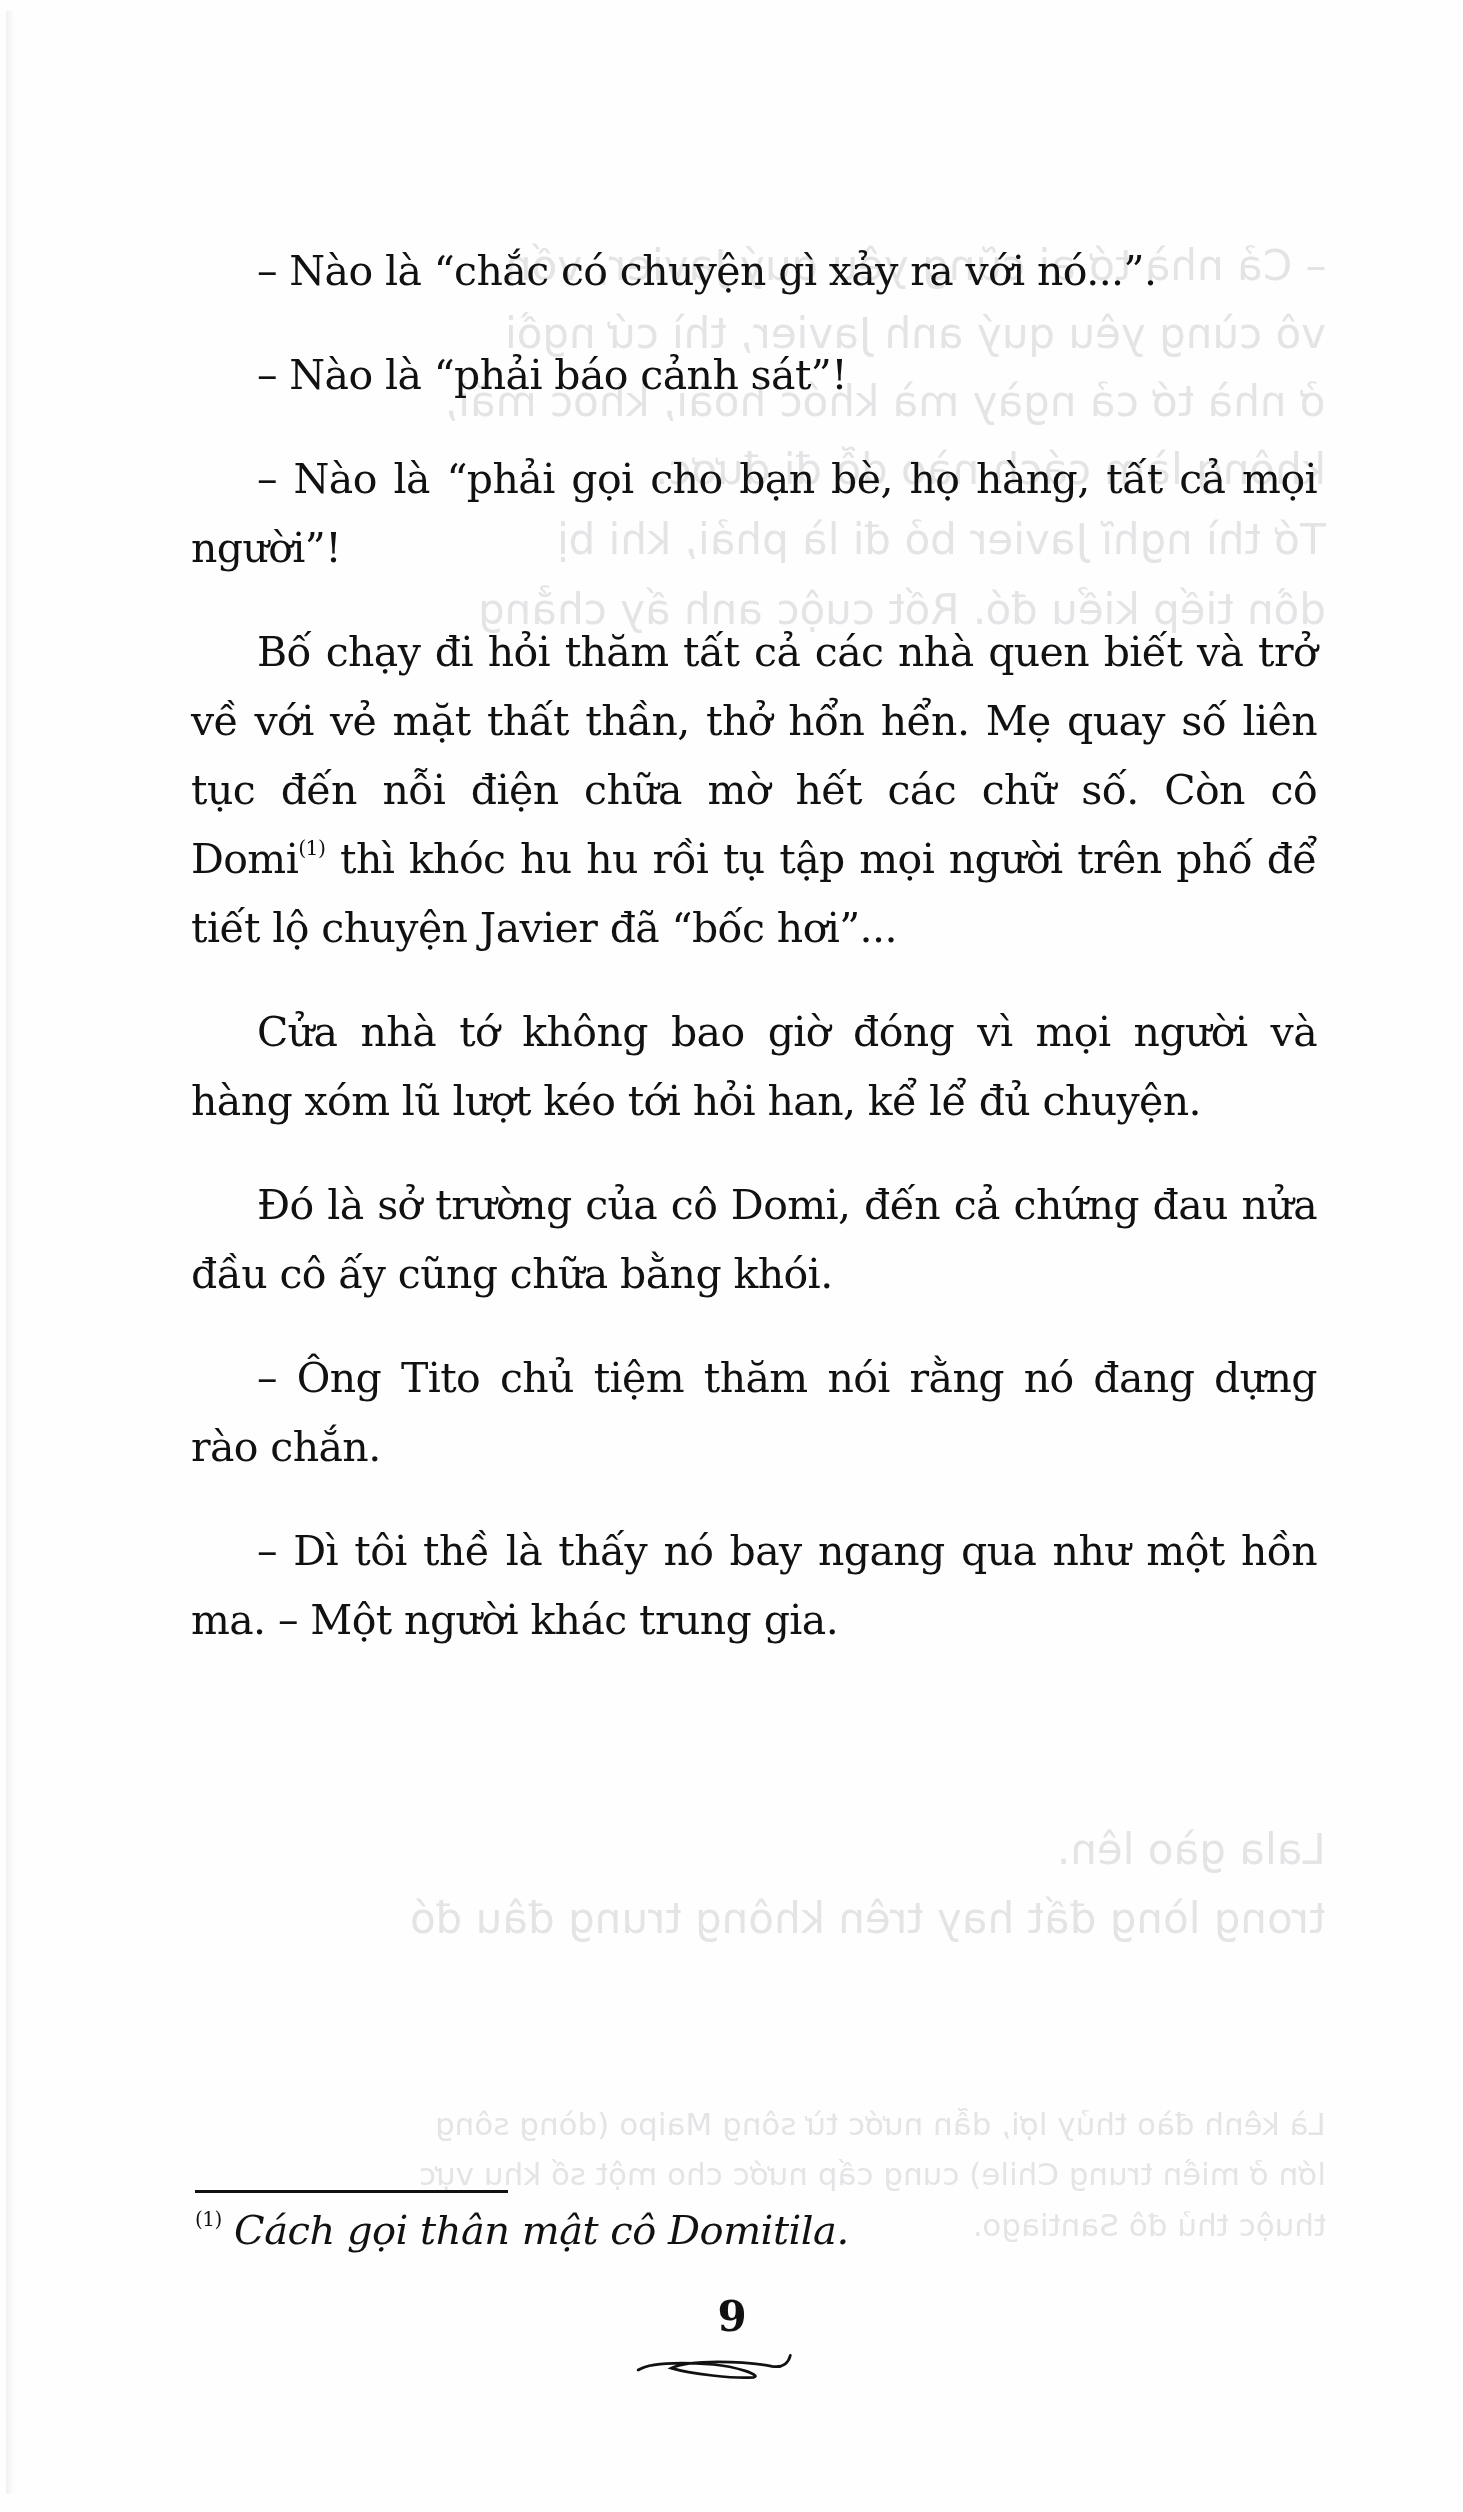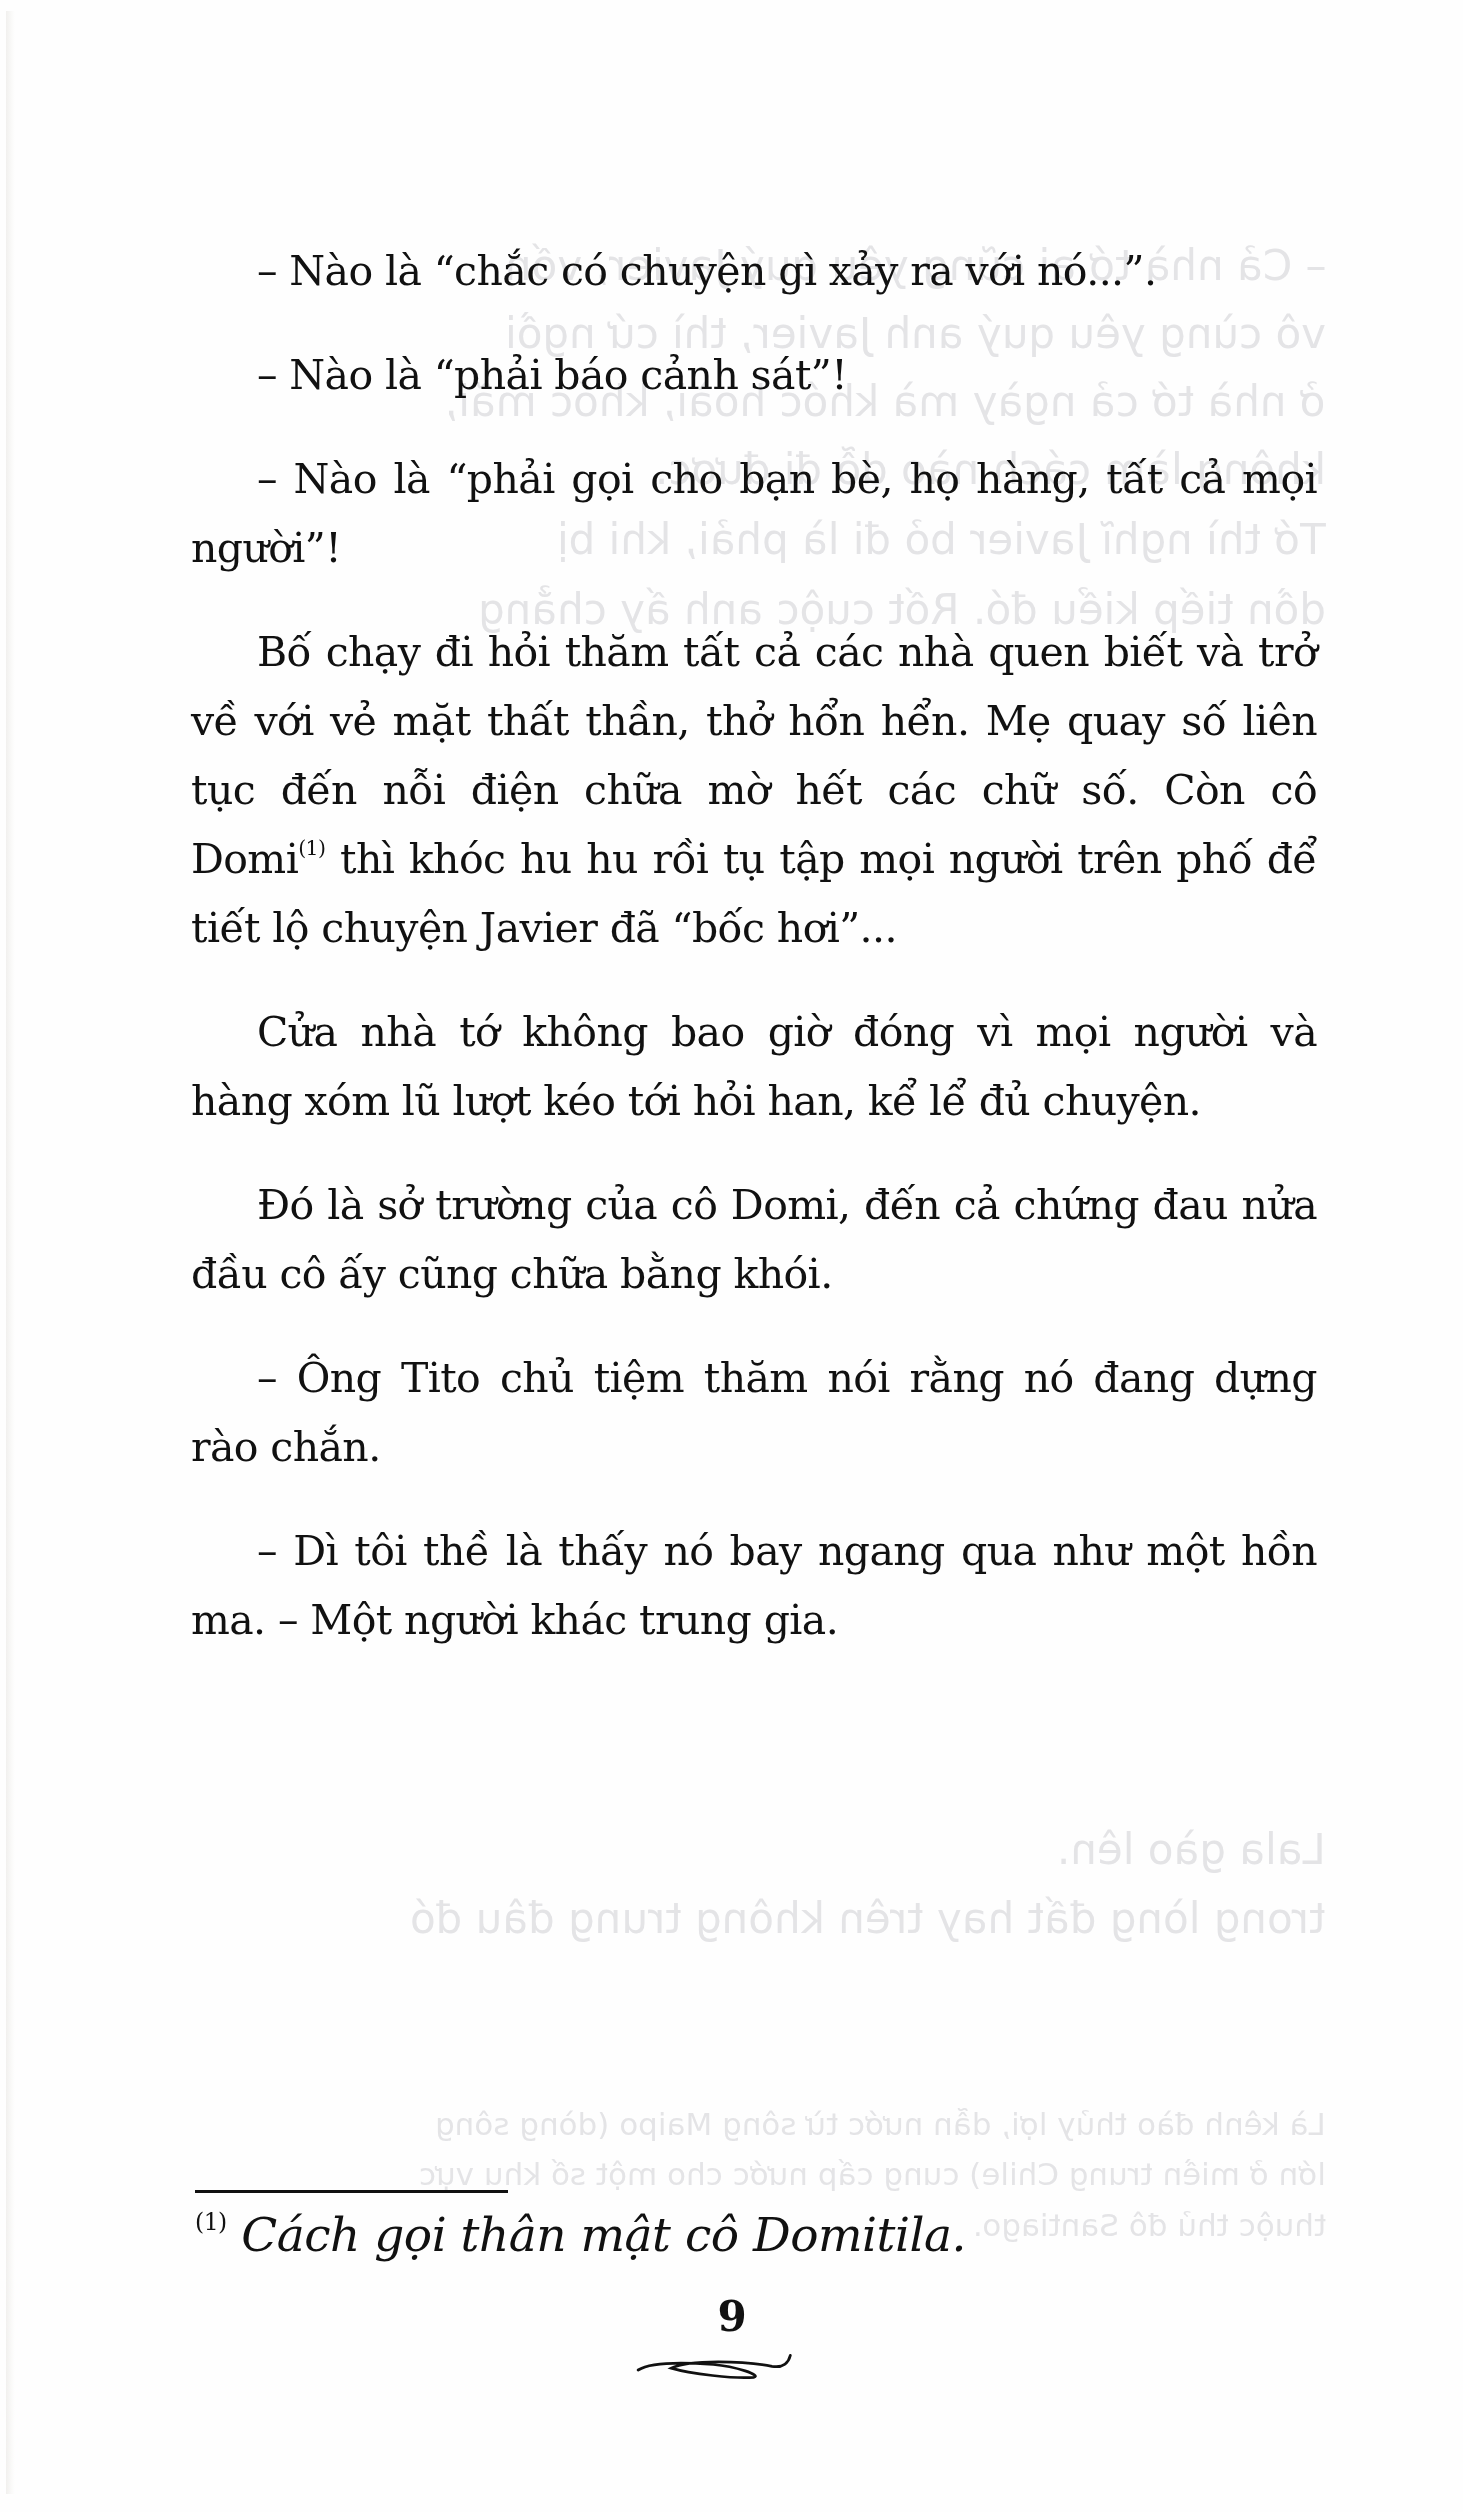--- a/index.html
+++ b/index.html
@@ -59,21 +59,21 @@
       left: 195px;
       top: 2190px;
       width: 313px;
       height: 2.8px;
       background: #111;
     }
     .footnote {
       position: absolute;
       left: 195px;
       top: 2207px;
-      font-size: 47px;
+      font-size: 40px;
       font-style: italic;
       letter-spacing: -0.5px;
       white-space: nowrap;
     }
     .footnote sup, .body-text sup {
       font-size: 0.5em;
       font-style: normal;
       vertical-align: 0.9em;
       line-height: 0;
     }

